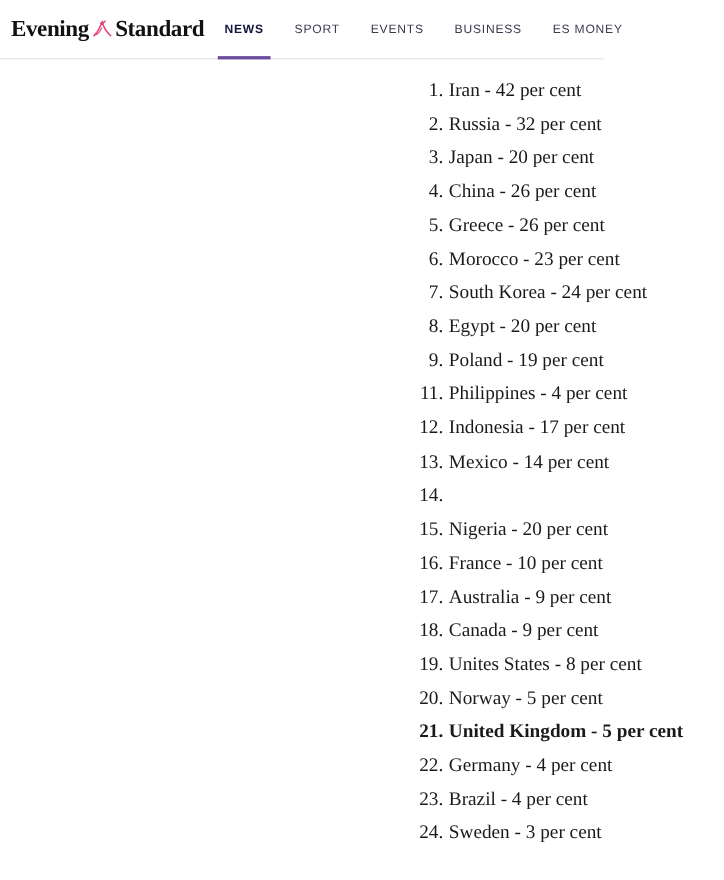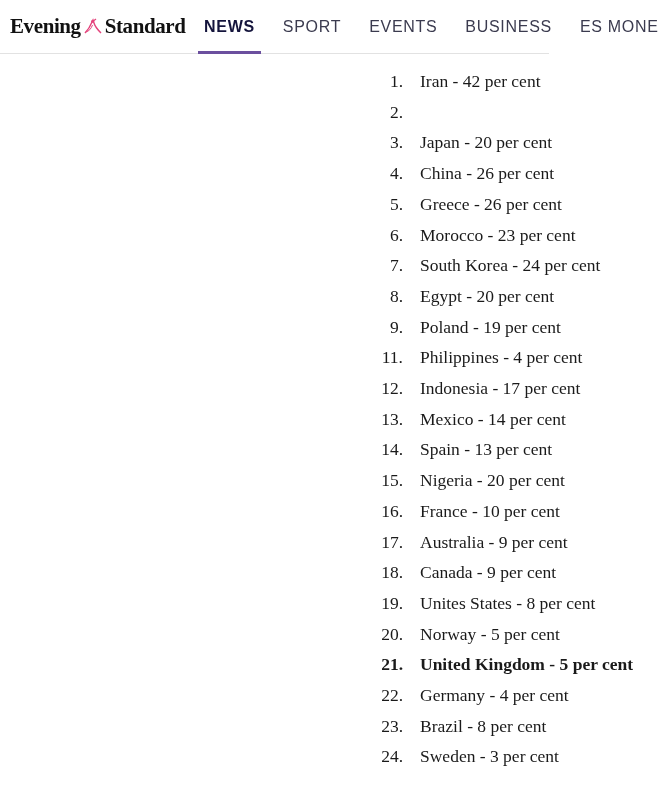--- a/index.html
+++ b/index.html
@@ -57,21 +57,21 @@
     display: flex;
     align-items: stretch;
     height: 54px;
     flex: 1 1 auto;
   }
   .nav-item {
     display: flex;
     align-items: center;
     justify-content: center;
     padding: 0 14px;
-    font-size: 16px;
+    font-size: 11px;
     letter-spacing: 0.7px;
     color: #3b3b4f;
     height: 54px;
     position: relative;
     cursor: pointer;
     white-space: nowrap;
   }
   .nav-item.active {
     color: #14143c;
     font-weight: bold;
@@ -107,21 +107,20 @@
   ol.ranking li .num {
     width: 32px;
     text-align: right;
     flex: 0 0 32px;
     padding-right: 1px;
     white-space: nowrap;
   }
   ol.ranking li .txt {
     padding-left: 4px;
     white-space: nowrap;
-    margin-left: 12px;
   }
   ol.ranking li.bold .num,
   ol.ranking li.bold .txt {
     font-weight: bold;
   }
 </style>
 </head>
 <body>
 
 <div class="page">
@@ -161,20 +160,21 @@
   </div>
 
   <div class="content">
     <ol class="ranking" id="ranking-list">
         <li class="list-item">
           <span class="num">1.</span>
           <span class="txt">Iran - 42 per cent</span>
         </li>
         <li class="list-item">
           <span class="num">2.</span>
+          <span class="txt">Russia - 32 per cent</span>
         </li>
         <li class="list-item">
           <span class="num">3.</span>
           <span class="txt">Japan - 20 per cent</span>
         </li>
         <li class="list-item">
           <span class="num">4.</span>
           <span class="txt">China - 26 per cent</span>
         </li>
         <li class="list-item">
@@ -204,21 +204,20 @@
         <li class="list-item">
           <span class="num">12.</span>
           <span class="txt">Indonesia - 17 per cent</span>
         </li>
         <li class="list-item">
           <span class="num">13.</span>
           <span class="txt">Mexico - 14 per cent</span>
         </li>
         <li class="list-item">
           <span class="num">14.</span>
-          <span class="txt">Spain - 13 per cent</span>
         </li>
         <li class="list-item">
           <span class="num">15.</span>
           <span class="txt">Nigeria - 20 per cent</span>
         </li>
         <li class="list-item">
           <span class="num">16.</span>
           <span class="txt">France - 10 per cent</span>
         </li>
         <li class="list-item">
@@ -240,21 +239,21 @@
         <li class="list-item bold">
           <span class="num">21.</span>
           <span class="txt">United Kingdom - 5 per cent</span>
         </li>
         <li class="list-item">
           <span class="num">22.</span>
           <span class="txt">Germany - 4 per cent</span>
         </li>
         <li class="list-item">
           <span class="num">23.</span>
-          <span class="txt">Brazil - 8 per cent</span>
+          <span class="txt">Brazil - 4 per cent</span>
         </li>
         <li class="list-item">
           <span class="num">24.</span>
           <span class="txt">Sweden - 3 per cent</span>
         </li>
       </ol>
   </div>
 
 </div>
 

